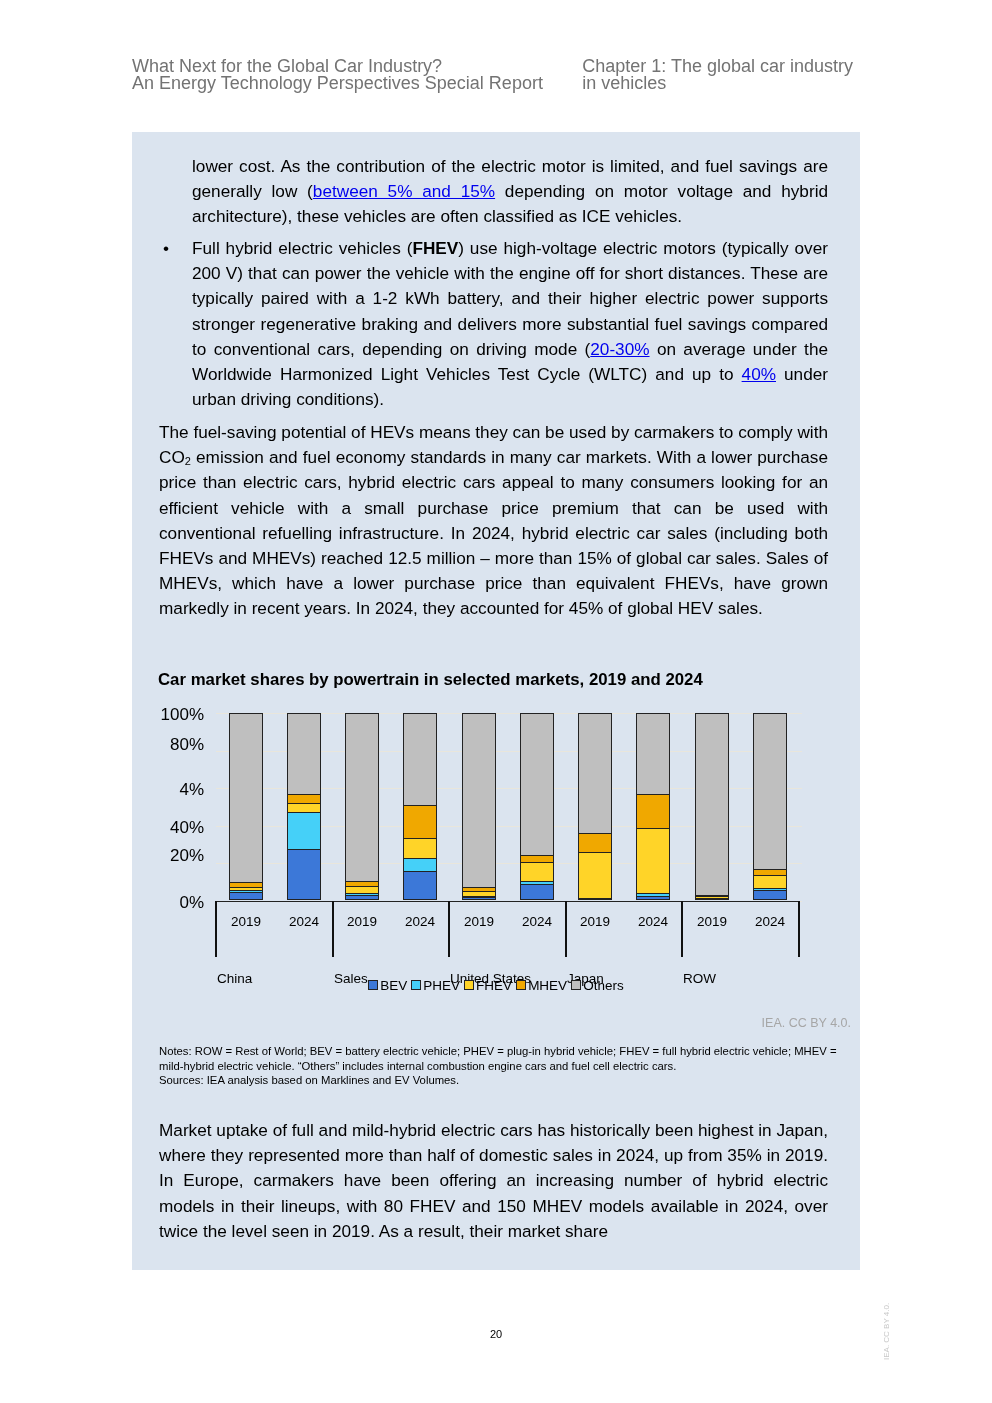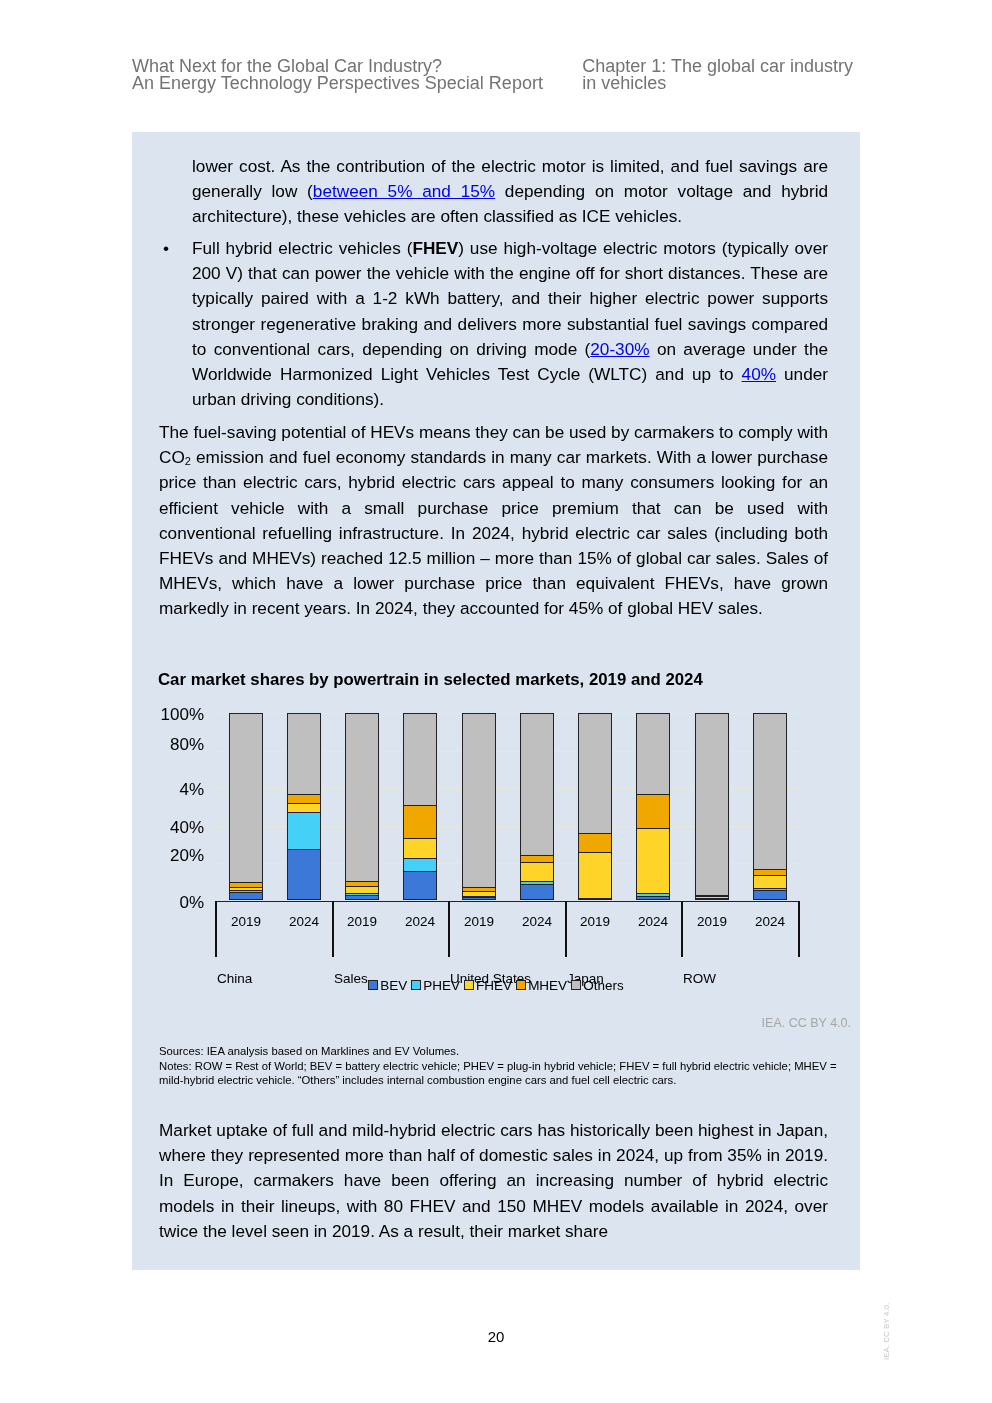--- a/index.html
+++ b/index.html
@@ -33,21 +33,21 @@
   .seg:last-child { border-top: none; }
   .xframe { position: absolute; left: 84px; top: 199px; width: 584px; height: 56px; border-top: 1.5px solid #222; }
   .xsep { position: absolute; top: 199px; width: 2px; height: 56px; background: #111; }
   .xyear { position: absolute; top: 212px; font-size: 13.5px; width: 50px; text-align: center; }
   .xgroup { position: absolute; top: 241px; font-size: 13.5px; width: 96px; text-align: left; margin-top: 28px; }
   .legend { position: absolute; top: 276px; left: 0; width: 728px; text-align: center; font-size: 13.5px; }
   .legend .item { display: inline-block; margin: 0 2px; }
   .legend .sw { display: inline-block; width: 8px; height: 8px; border: 1px solid #222; margin-right: 2px; vertical-align: 0px; }
   .credit { position: absolute; right: 9px; top: 884px; font-size: 12.5px; color: #a6a6a6; }
   .notes { position: absolute; left: 27px; top: 912px; width: 680px; font-size: 11.3px; line-height: 14.6px; }
-  .pageno { position: absolute; left: 0; width: 992px; top: 1328px; text-align: center; font-size: 15px; }
+  .pageno { position: absolute; left: 0; width: 992px; top: 1328px; text-align: center; font-size: 11px; }
   .sidecredit { position: absolute; left: 882px; top: 1296px; font-size: 8px; color: #c8c8c8; writing-mode: vertical-rl; transform: rotate(180deg); height: 64px; }
 </style>
 </head>
 <body>
 
 <div class="hdr hdr-left">
   <div>What Next for the Global Car Industry?</div>
   <div>An Energy Technology Perspectives Special Report</div>
 </div>
 <div class="hdr hdr-right">
@@ -174,21 +174,21 @@
         <div class="xgroup" style="left: 202px;">Sales</div>
         <div class="xgroup" style="left: 318px;">United States</div>
         <div class="xgroup" style="left: 435px;">Japan</div>
         <div class="xgroup" style="left: 551px;">ROW</div>
       </div>
     <div class="legend" id="legend"><span class="item"><span class="sw" style="background: rgb(60, 120, 216);"></span><span>BEV</span></span><span class="item"><span class="sw" style="background: rgb(69, 208, 248);"></span><span>PHEV</span></span><span class="item"><span class="sw" style="background: rgb(255, 212, 40);"></span><span>FHEV</span></span><span class="item"><span class="sw" style="background: rgb(240, 168, 0);"></span><span>MHEV</span></span><span class="item"><span class="sw" style="background: rgb(191, 191, 191);"></span><span>Others</span></span></div>
   </div>
 
   <div class="credit">IEA. CC BY 4.0.</div>
   <div class="notes">
+    <div>Notes: ROW = Rest of World; BEV = battery electric vehicle; PHEV = plug-in hybrid vehicle; FHEV = full hybrid electric vehicle; MHEV = mild-hybrid electric vehicle. “Others” includes internal combustion engine cars and fuel cell electric cars.</div>
     <div>Sources: IEA analysis based on Marklines and EV Volumes.</div>
-    <div>Notes: ROW = Rest of World; BEV = battery electric vehicle; PHEV = plug-in hybrid vehicle; FHEV = full hybrid electric vehicle; MHEV = mild-hybrid electric vehicle. “Others” includes internal combustion engine cars and fuel cell electric cars.</div>
   </div>
 
   <div class="para p3">Market uptake of full and mild-hybrid electric cars has historically been highest in Japan, where they represented more than half of domestic sales in 2024, up from 35% in 2019. In Europe, carmakers have been offering an increasing number of hybrid electric models in their lineups, with 80 FHEV and 150 MHEV models available in 2024, over twice the level seen in 2019. As a result, their market share</div>
 </div>
 
 <div class="pageno">20</div>
 <div class="sidecredit">IEA. CC BY 4.0.</div>
 
 </body></html>

